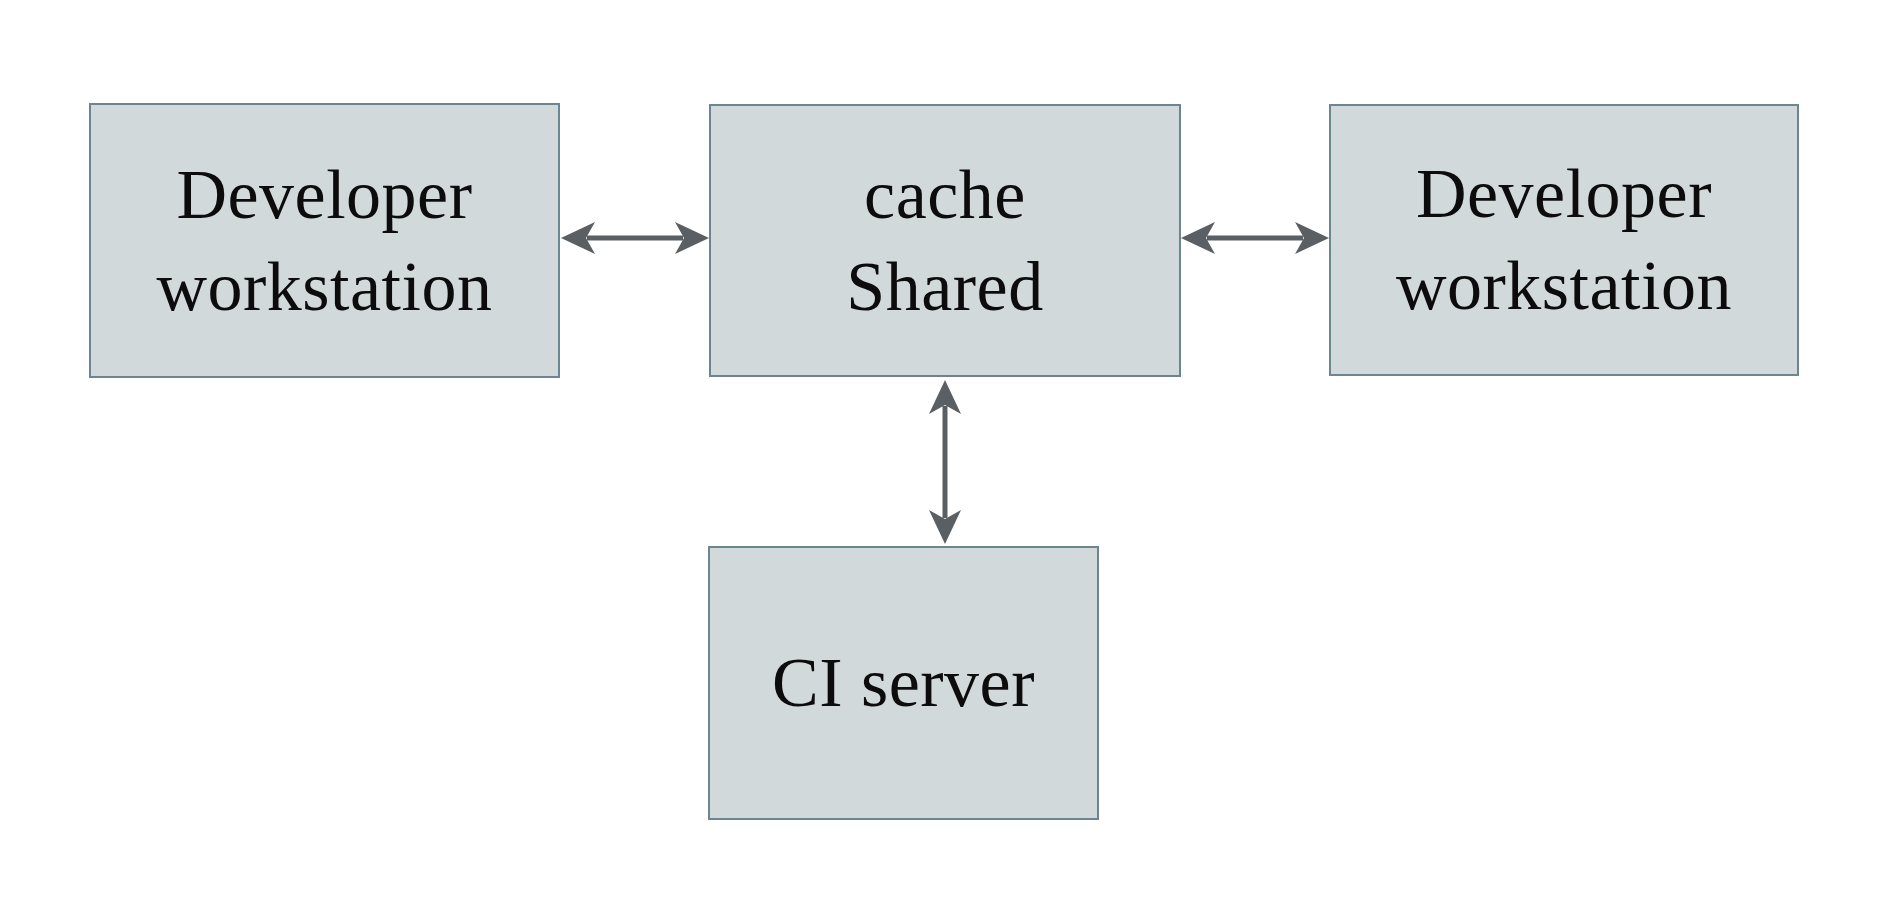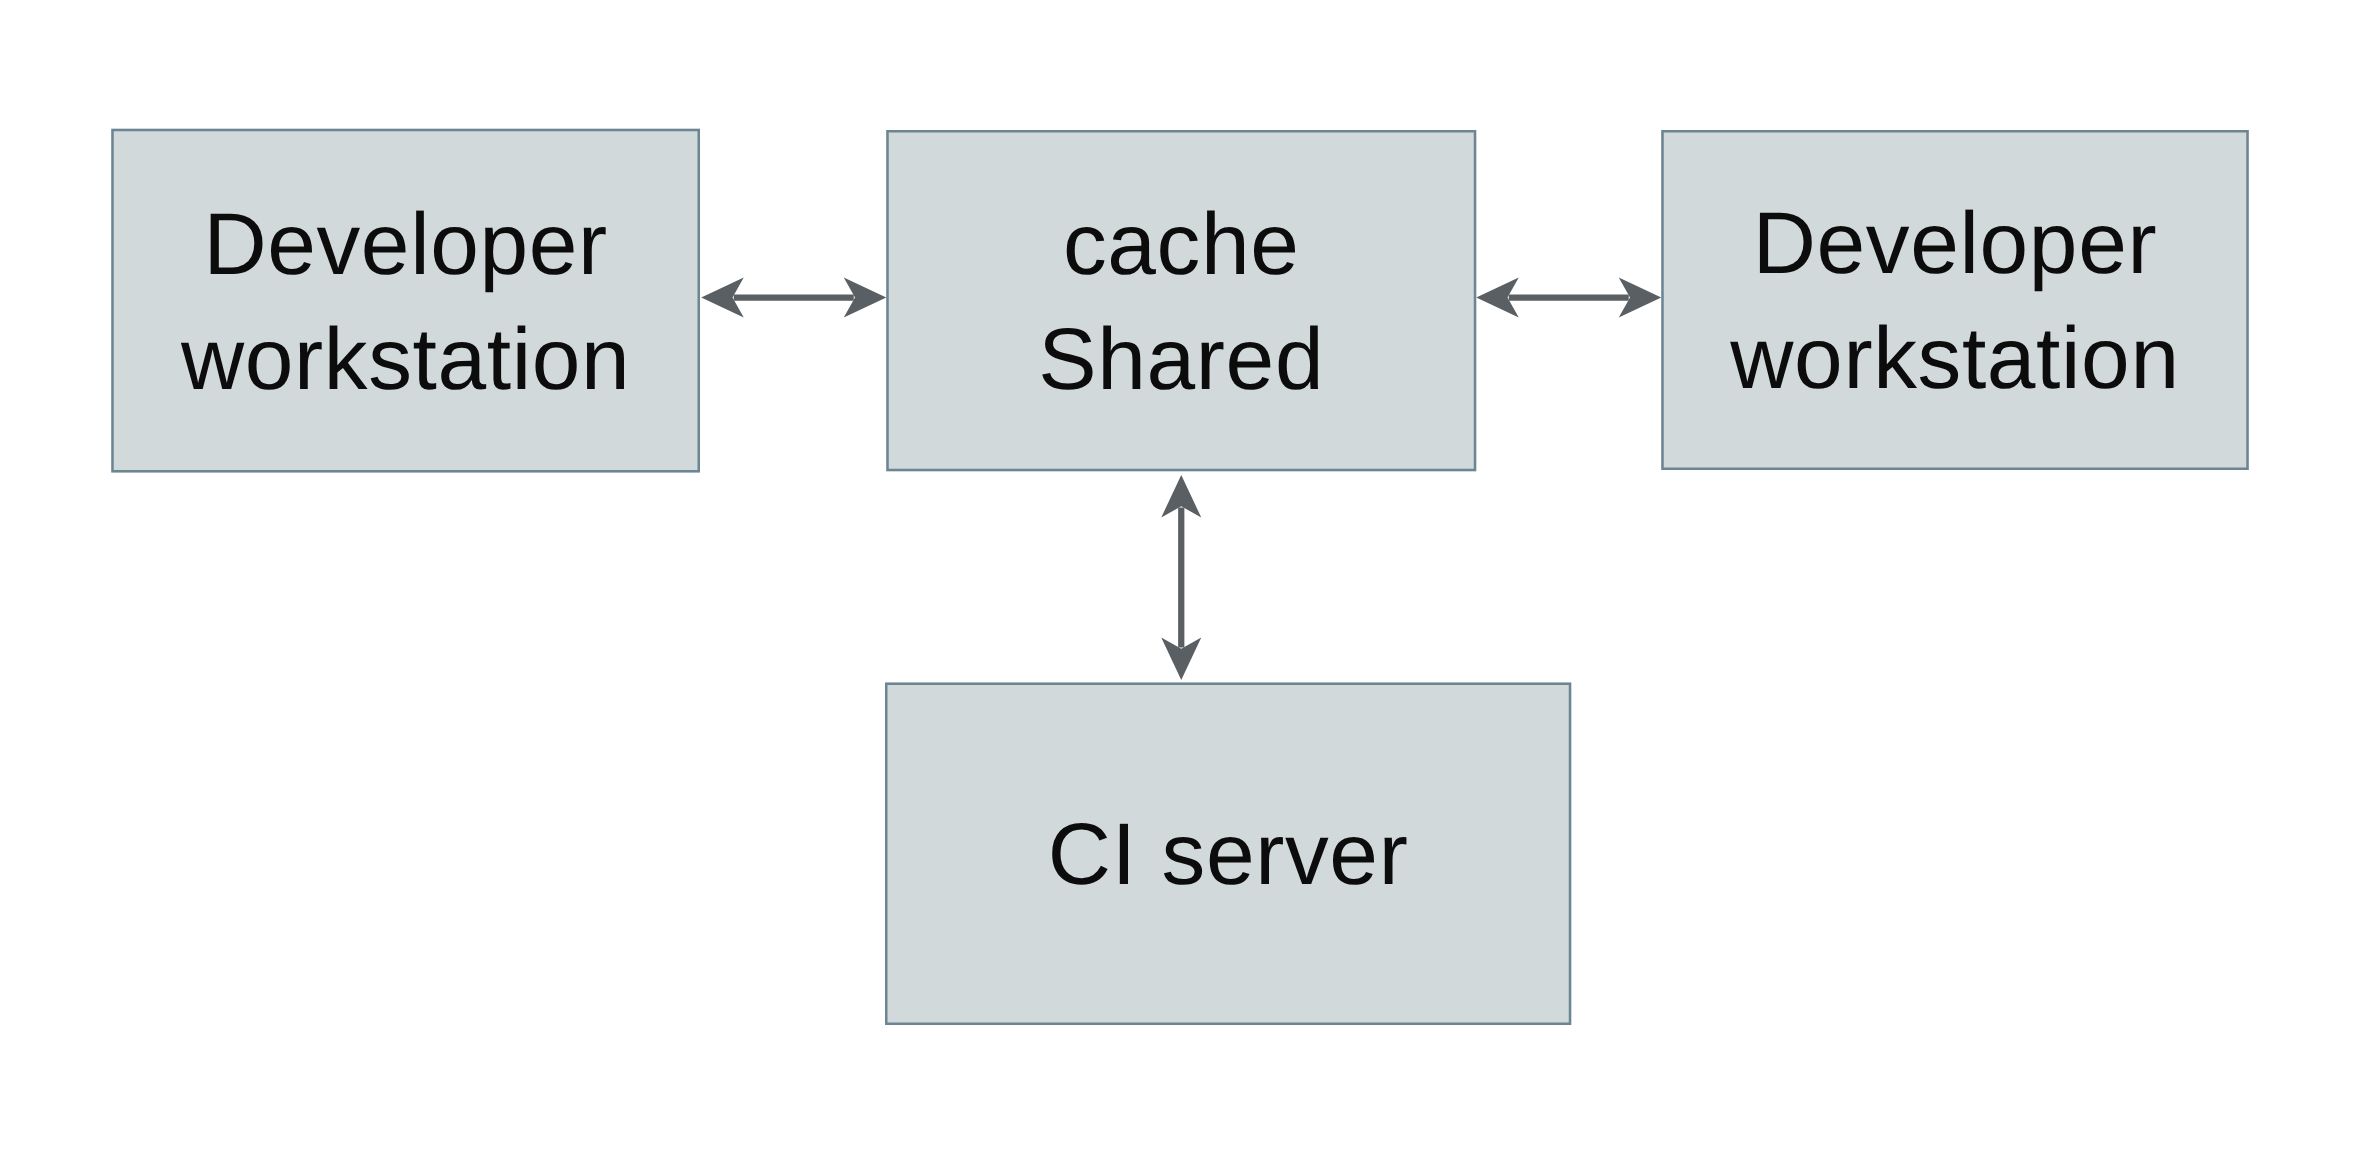--- a/index.html
+++ b/index.html
@@ -26,27 +26,27 @@
       display: flex;
       flex-direction: column;
       align-items: center;
       justify-content: center;
       text-align: center;
       color: #0c0c0c;
       font-size: 70px;
       line-height: 92px;
       letter-spacing: 0.5px;
     }
-    .node span { display: block; white-space: nowrap; }
+    .node span { display: block; white-space: nowrap; font-family: Liberation Serif, serif; }
     .node span:empty { display: none; }
 
     #node-dev-left   { left: 89px;  top: 103px; width: 471px; height: 275px; }
     #node-cache      { left: 709px; top: 104px; width: 472px; height: 273px; }
     #node-dev-right  { left: 1329px;top: 104px; width: 470px; height: 272px; }
-    #node-ci         { left: 708px; top: 546px; width: 549px; height: 274px; }
+    #node-ci         { left: 708px; top: 546px; width: 391px; height: 274px; }
 
     .arrow-svg { position: absolute; overflow: visible; }
     #arrow-left     { left: 559px;  top: 216px; }
     #arrow-right    { left: 1179px; top: 216px; }
     #arrow-vertical { left: 923px;  top: 378px; }
   </style>
 </head>
 <body>
 
 <div class="canvas">

